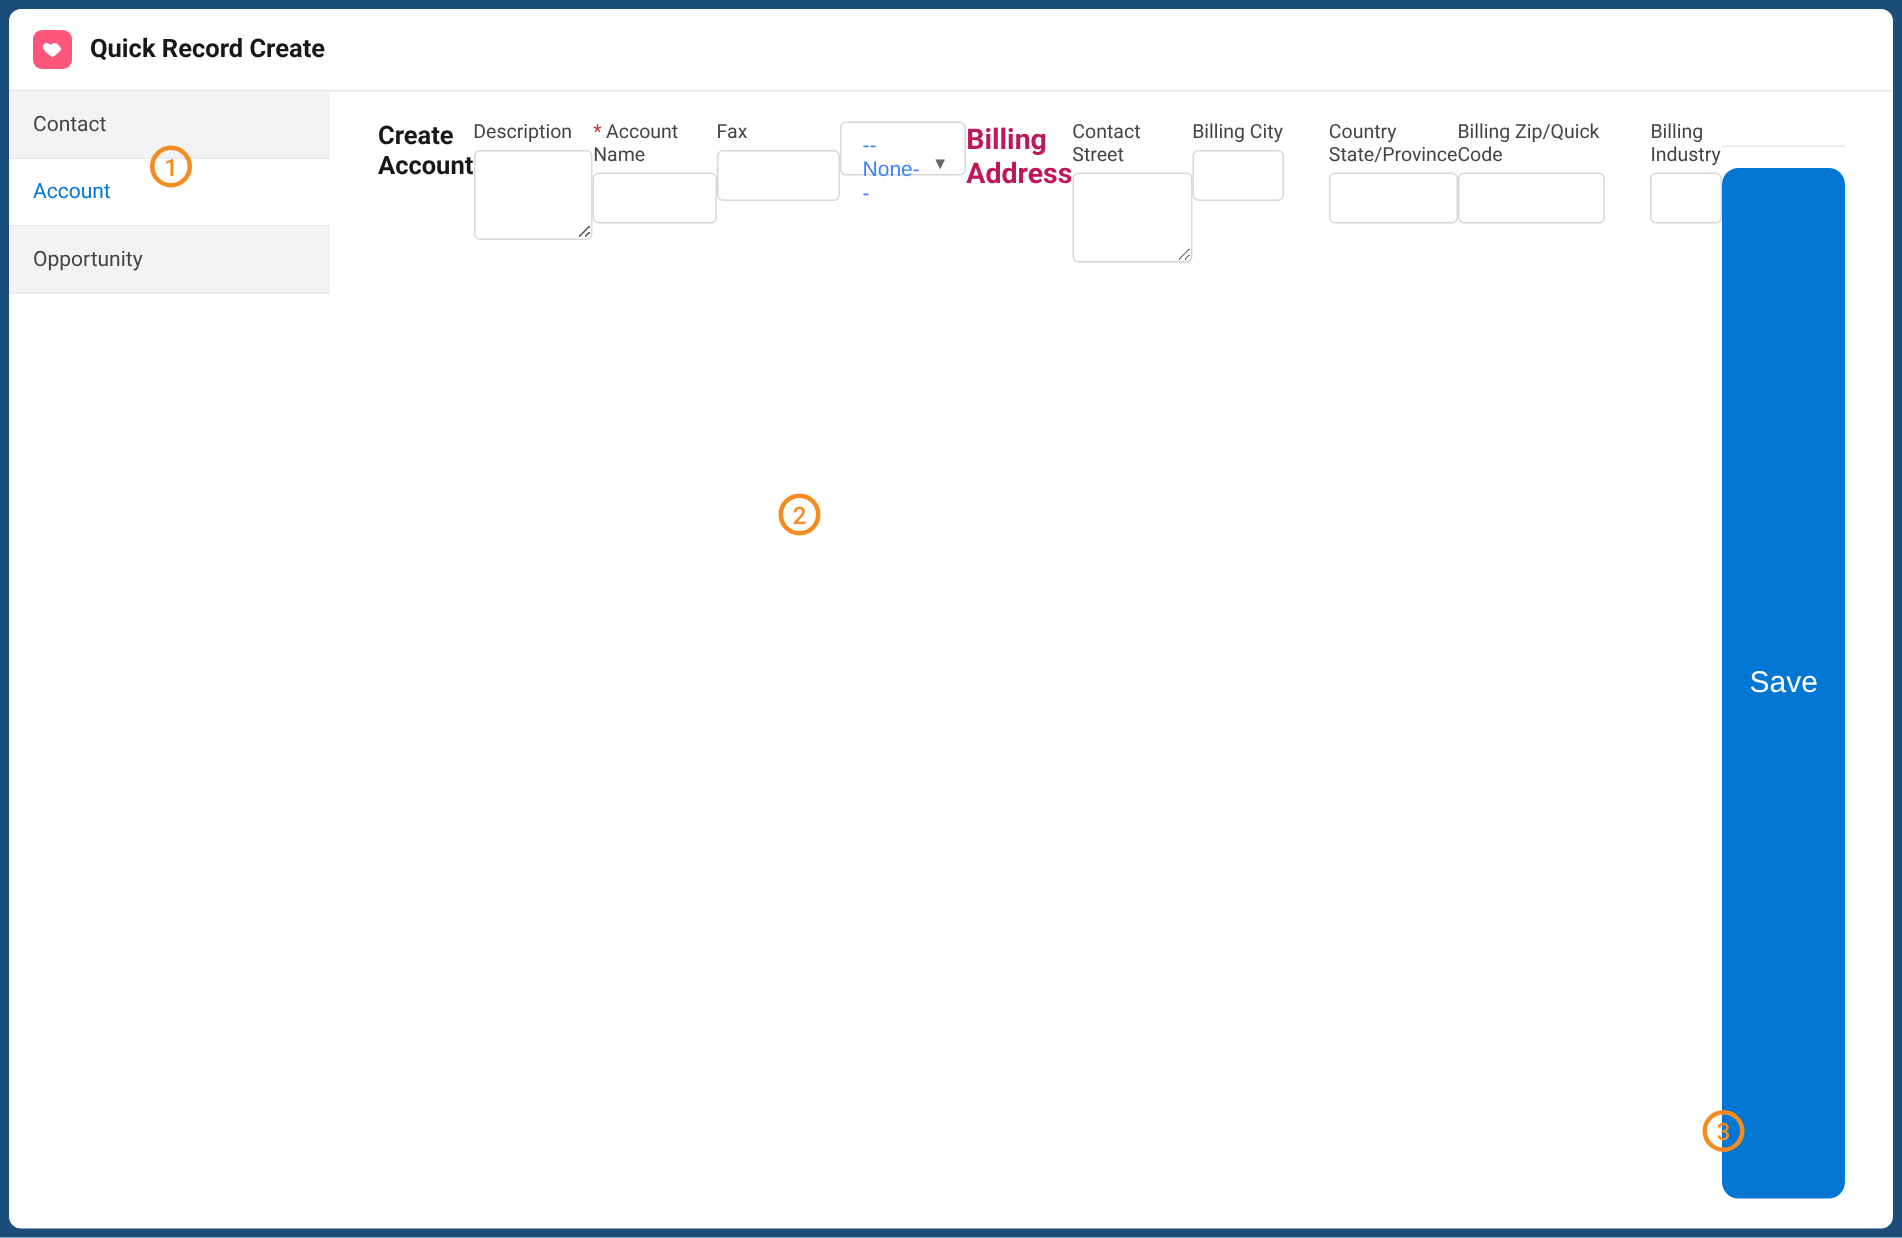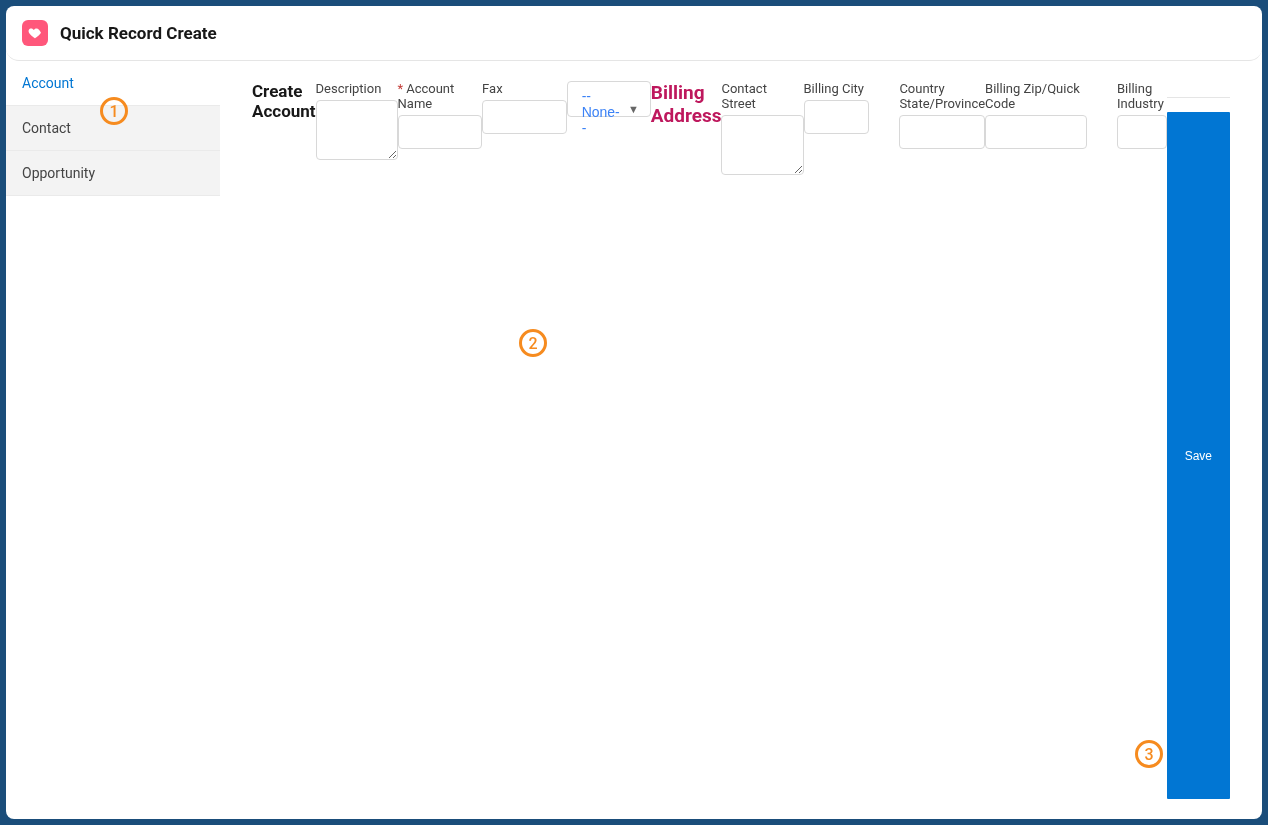--- a/index.html
+++ b/index.html
@@ -22,21 +22,20 @@
       display: flex;
       flex-direction: column;
       overflow: hidden;
     }
     .header {
       display: flex;
       align-items: center;
       padding: 14px 16px;
       border-bottom: 1px solid #e5e5e5;
       gap: 12px;
-      border-radius: 13px;
     }
     .app-icon {
       width: 26px;
       height: 26px;
       background: #ff577b;
       border-radius: 6px;
       display: flex;
       align-items: center;
       justify-content: center;
     }
@@ -162,23 +161,23 @@
       border-top: 1px solid #e5e5e5;
       margin-top: 16px;
       padding-top: 14px;
       display: flex;
       justify-content: flex-end;
     }
     .save-button {
       background: #0176d3;
       color: #ffffff;
       border: none;
-      border-radius: 1px;
+      border-radius: 11px;
       padding: 8px 18px;
-      font-size: 12px;
+      font-size: 20px;
       cursor: pointer;
       font-weight: 500;
     }
     .annotation {
       position: absolute;
       width: 28px;
       height: 28px;
       border: 3px solid #f68b1f;
       border-radius: 50%;
       display: flex;
@@ -200,25 +199,25 @@
     <div class="app-icon">
       <svg viewBox="0 0 24 24">
           <path d="M12 21s-7.5-4.9-10-9.2C.3 8.4 2.2 5 5.6 5c2 0 3.4 1.1 4.4 2.4C11 6.1 12.4 5 14.4 5 17.8 5 19.7 8.4 22 11.8 19.5 16.1 12 21 12 21z" transform="scale(0.9) translate(1.3,1)"></path>
         </svg>
     </div>
     <div class="header-title">Quick Record Create</div>
   </div>
 
   <div class="body">
     <div class="sidebar">
+      <div class="sidebar-item inactive" style="position:relative;">
+        <span>Contact</span>
+      </div>
       <div class="sidebar-item active">
         <span>Account</span>
-      </div>
-      <div class="sidebar-item inactive" style="position:relative;">
-        <span>Contact</span>
       </div>
       <div class="sidebar-item inactive">
         <span>Opportunity</span>
       </div>
     </div>
 
     <div class="main">
       <div class="main-title">Create Account</div>
 
       <div class="form-group">

